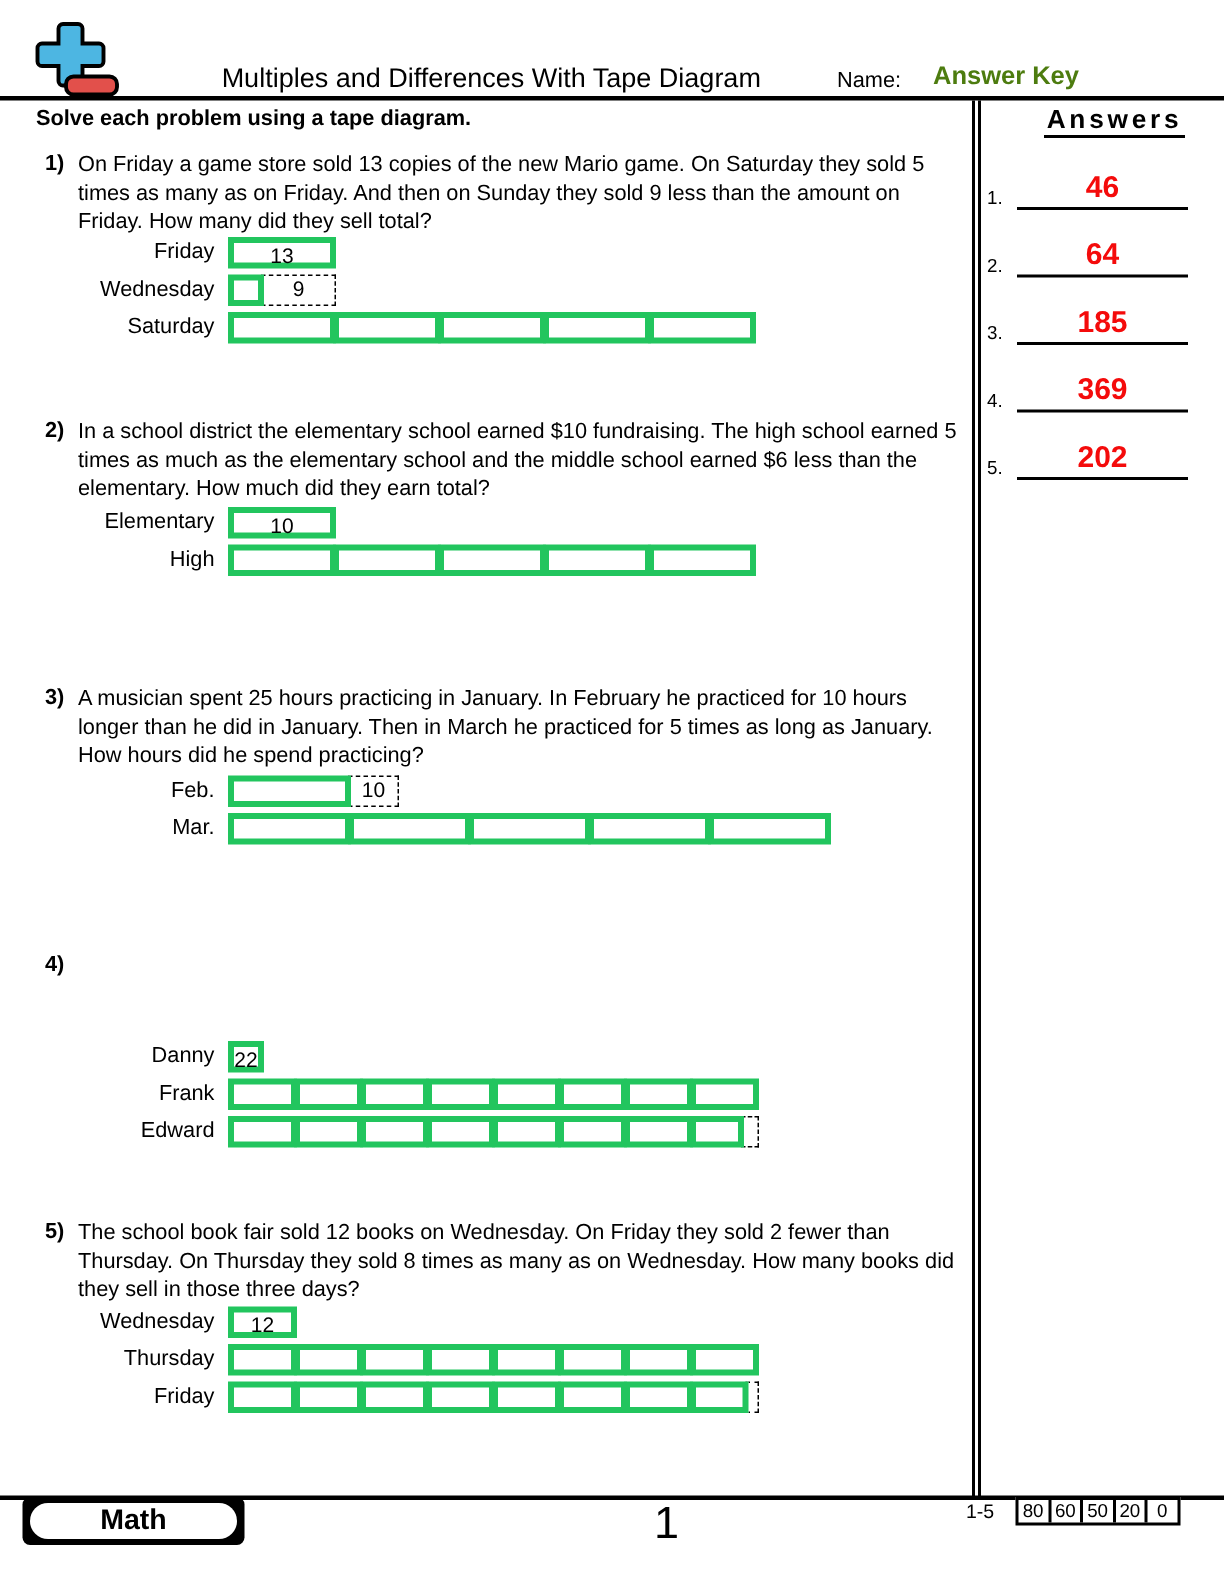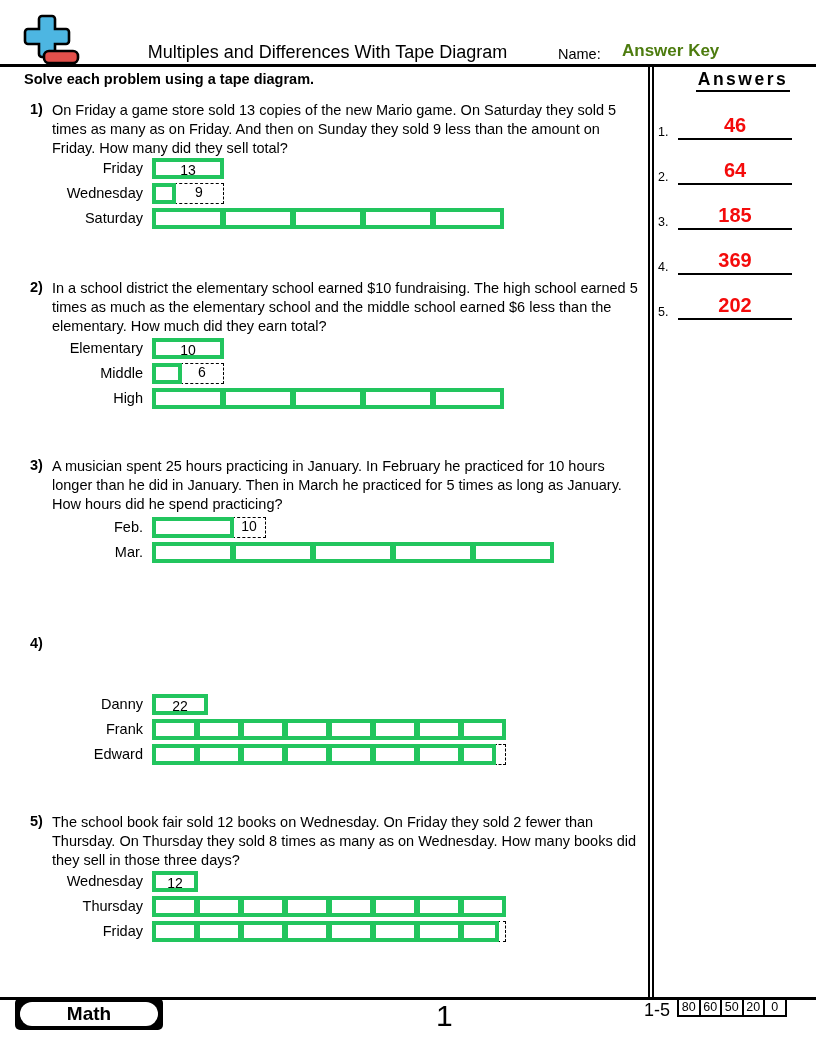--- a/index.html
+++ b/index.html
@@ -40,21 +40,21 @@
   .tape-box.solid{position:relative;z-index:2;}
   .tape-box.dashed{position:relative;z-index:1;border:1.6px dashed #000;}
 
   
   .bottom-rule{position:absolute;left:0;top:997px;width:816px;height:3px;background:#000;}
   .math-badge{position:absolute;left:15px;top:998px;width:148px;height:32px;background:#000;border-radius:5px;}
   .math-pill{position:absolute;left:5px;top:4px;right:5px;bottom:4px;background:#fff;border-radius:12px;
              text-align:center;font-size:19px;font-weight:bold;line-height:24px;}
   .website{position:absolute;left:176px;top:1064px;font-size:15px;}
   .page-number{position:absolute;left:436px;top:999px;font-size:30px;}
-  .score-label{position:absolute;left:644px;top:1000px;font-size:18px;}
+  .score-label{position:absolute;left:644px;top:1000px;font-size:13px;}
   .score-table{position:absolute;left:677px;top:998px;display:flex;border:2px solid #000;background:#fff;}
   .score-cell{width:19.5px;height:15px;border-left:2px solid #000;font-size:12.5px;
               line-height:15px;text-align:center;}
   .score-cell:first-child{border-left:none;}
 </style>
 </head>
 <body>
 
 <div class="page">
 
@@ -133,27 +133,20 @@
     <span class="pnum">2)</span>
     <div class="ptext">In a school district the elementary school earned $10 fundraising. The high school earned 5 times as much as the elementary school and the middle school earned $6 less than the elementary. How much did they earn total?</div>
     <div class="tape" style="top:59px;">
         <div class="tape-row">
           <span class="tape-label">Elementary</span>
           <span class="tape-boxes">
             <span class="tape-box solid" style="width: 72px;">10</span>
           </span>
         </div>
         <div class="tape-row">
-          <span class="tape-label">Middle</span>
-          <span class="tape-boxes">
-            <span class="tape-box solid" style="width: 30px;"></span>
-            <span class="tape-box dashed" style="width: 44px; margin-left: -2px;">6</span>
-          </span>
-        </div>
-        <div class="tape-row">
           <span class="tape-label">High</span>
           <span class="tape-boxes">
             <span class="tape-box solid" style="width: 72px;"></span>
             <span class="tape-box solid" style="width: 72px; margin-left: -2px;"></span>
             <span class="tape-box solid" style="width: 72px; margin-left: -2px;"></span>
             <span class="tape-box solid" style="width: 72px; margin-left: -2px;"></span>
             <span class="tape-box solid" style="width: 72px; margin-left: -2px;"></span>
           </span>
         </div>
       </div>
@@ -180,21 +173,21 @@
           </span>
         </div>
       </div>
   </div>
   <div class="problem" style="top:635px;">
     <span class="pnum">4)</span>
     <div class="tape" style="top:59px;">
         <div class="tape-row">
           <span class="tape-label">Danny</span>
           <span class="tape-boxes">
-            <span class="tape-box solid" style="width: 56px;">22</span>
+            <span class="tape-box solid" style="width: 24px;">22</span>
           </span>
         </div>
         <div class="tape-row">
           <span class="tape-label">Frank</span>
           <span class="tape-boxes">
             <span class="tape-box solid" style="width: 46px;"></span>
             <span class="tape-box solid" style="width: 46px; margin-left: -2px;"></span>
             <span class="tape-box solid" style="width: 46px; margin-left: -2px;"></span>
             <span class="tape-box solid" style="width: 46px; margin-left: -2px;"></span>
             <span class="tape-box solid" style="width: 46px; margin-left: -2px;"></span>

